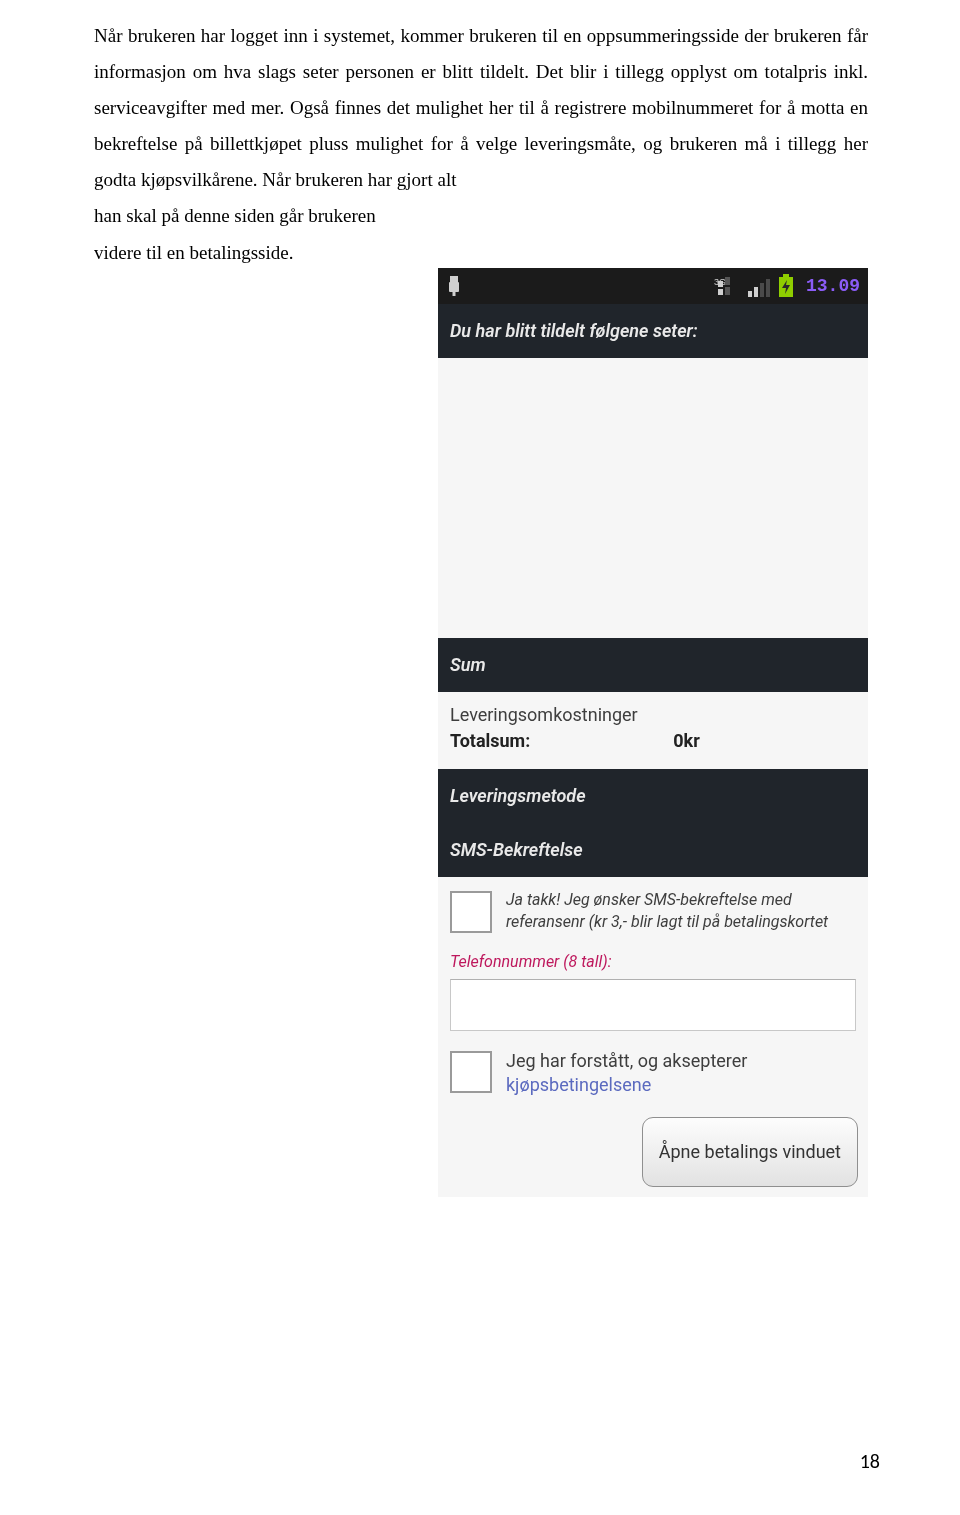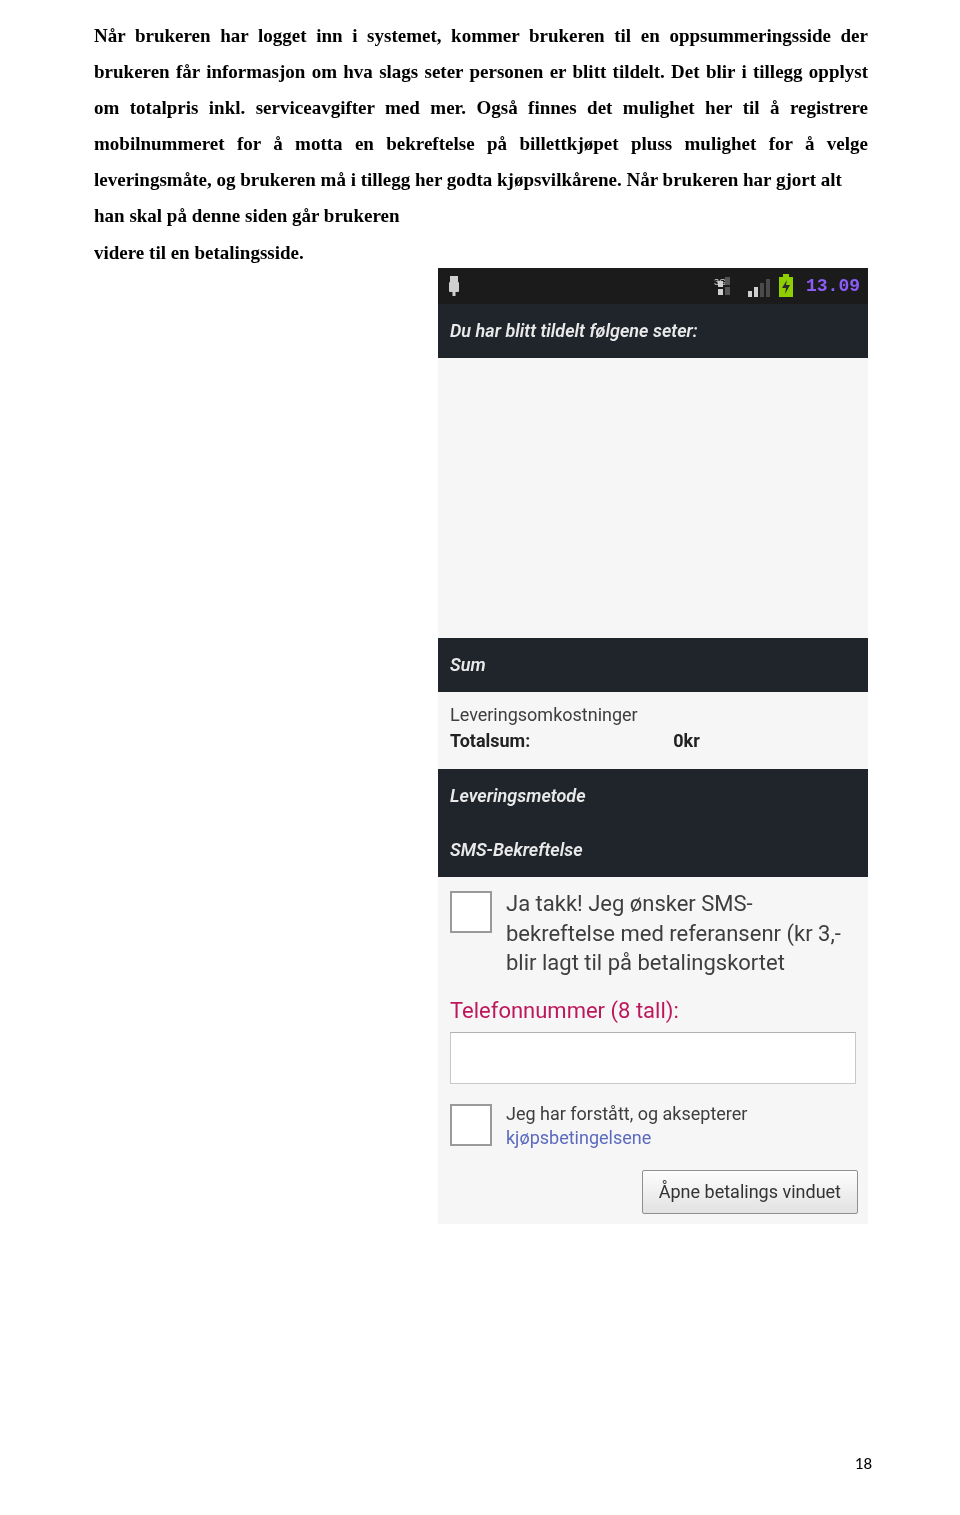--- a/index.html
+++ b/index.html
@@ -7,27 +7,27 @@
     width: 960px;
     height: 1515px;
     background: #fff;
     font-family: "Times New Roman", serif;
     font-size: 19px;
     line-height: 1.9;
     color: #000;
     position: relative;
     padding: 18px 92px 0 94px;
   }
-  .body-text { text-align: justify; font-weight: bold; }
+  .body-text { text-align: justify; }
   .page-number {
     position: absolute;
     bottom: 35px;
-    right: 88px;
+    right: 80px;
     font-family: Calibri, Arial, sans-serif;
-    font-size: 17px;
+    font-size: 20px;
     color: #000;
   }
   .phone-wrap {
     position: absolute;
     top: 268px;
     left: 438px;
     width: 430px;
   }
   .phone {
     width: 430px;
@@ -98,22 +98,23 @@
   .dd-caret {
     width: 0; height: 0;
     border-left: 8px solid transparent;
     border-right: 8px solid transparent;
     border-top: 9px solid #4a4a4a;
   }
   .sms-body {
     background: #f6f6f6;
     padding: 12px 12px 6px;
     color: #3e3e3e;
-    font-size: 22px;
+    font-size: 16px;
     line-height: 1.35;
+    font-style: italic;
   }
   .check-row { display: flex; gap: 14px; align-items: flex-start; }
   .checkbox {
     width: 42px; height: 42px;
     border: 2px solid #9a9a9a;
     background: #fff;
     flex: 0 0 auto;
     margin-top: 2px;
   }
   .phone-label {
@@ -137,25 +138,25 @@
   }
   .terms-link { color: #5b6abf; margin-top: 28px; }
   .footer-bar {
     background: #f6f6f6;
     display: flex;
     justify-content: flex-end;
     padding: 6px 10px 10px 10px;
   }
   .pay-button {
     border: 1px solid #8f8f8f;
-    border-radius: 2px;
+    border-radius: 11px;
     background: linear-gradient(#fdfdfd,#e2e2e2);
     color: #333;
     font-size: 18px;
-    padding: 4px 16px;
+    padding: 17px 16px;
   }
 </style>
 </head>
 <body>
 
 <p class="body-text">Når brukeren har logget inn i systemet, kommer brukeren til en oppsummeringsside der brukeren får informasjon om hva slags seter personen er blitt tildelt. Det blir i tillegg opplyst om totalpris inkl. serviceavgifter med mer. Også finnes det mulighet her til å registrere mobilnummeret for å motta en bekreftelse på billettkjøpet pluss mulighet for å velge leveringsmåte, og brukeren må i tillegg her godta kjøpsvilkårene. Når brukeren har gjort alt</p>
 <p class="body-text" style="text-align:left;">han skal på denne siden går brukeren</p>
 <p class="body-text" style="text-align:left;">videre til en betalingsside.</p>
 
 <div class="page-number">18</div>

